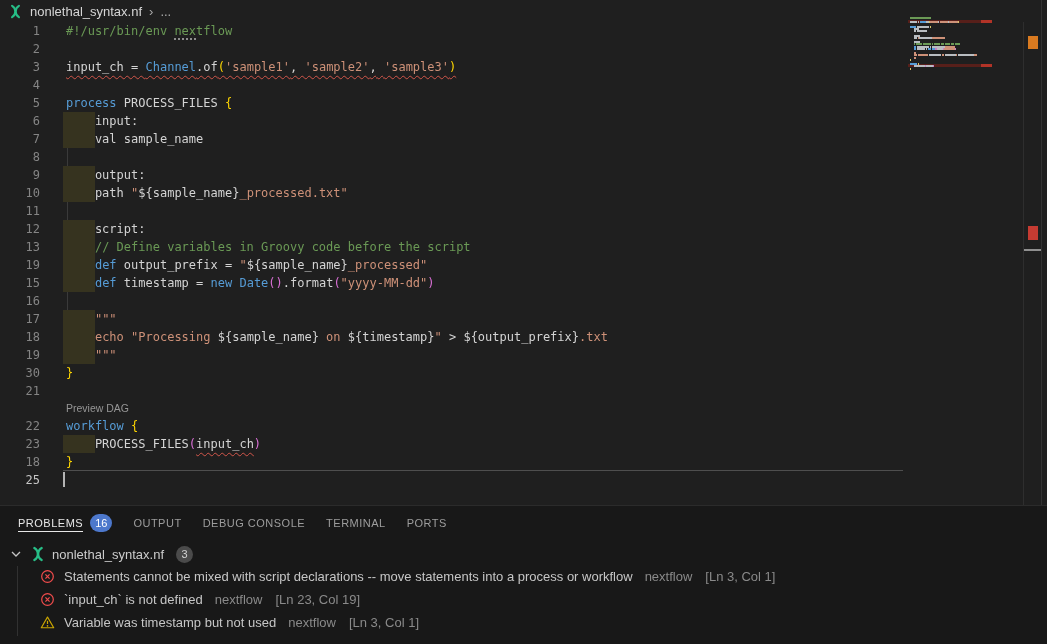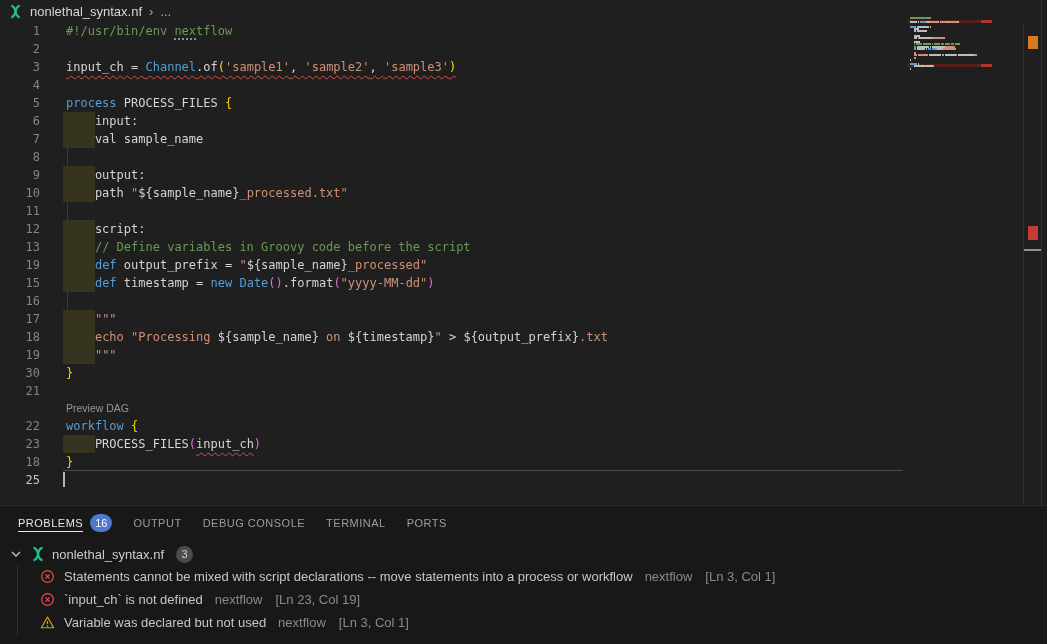--- a/index.html
+++ b/index.html
@@ -335,20 +335,20 @@
           <span class="loc">[Ln 23, Col 19]</span>
         </div>
         <div class="prob-row">
           <span class="picon">
             <svg viewBox="0 0 16 16" width="15" height="15">
               <path d="M8 2.2 L14.6 13.6 H1.4 Z" fill="none" stroke="#cca700" stroke-width="1.3" stroke-linejoin="round"></path>
               <path d="M8 6.2 V9.6" stroke="#cca700" stroke-width="1.3"></path>
               <circle cx="8" cy="11.5" r="0.9" fill="#cca700"></circle>
             </svg>
           </span>
-          <span class="msg">Variable was declared but not used</span>
+          <span class="msg">Variable was timestamp but not used</span>
           <span class="src">nextflow</span>
           <span class="loc">[Ln 3, Col 1]</span>
         </div>
       </div>
   </div>
 
 </div>
 
 </body></html>

